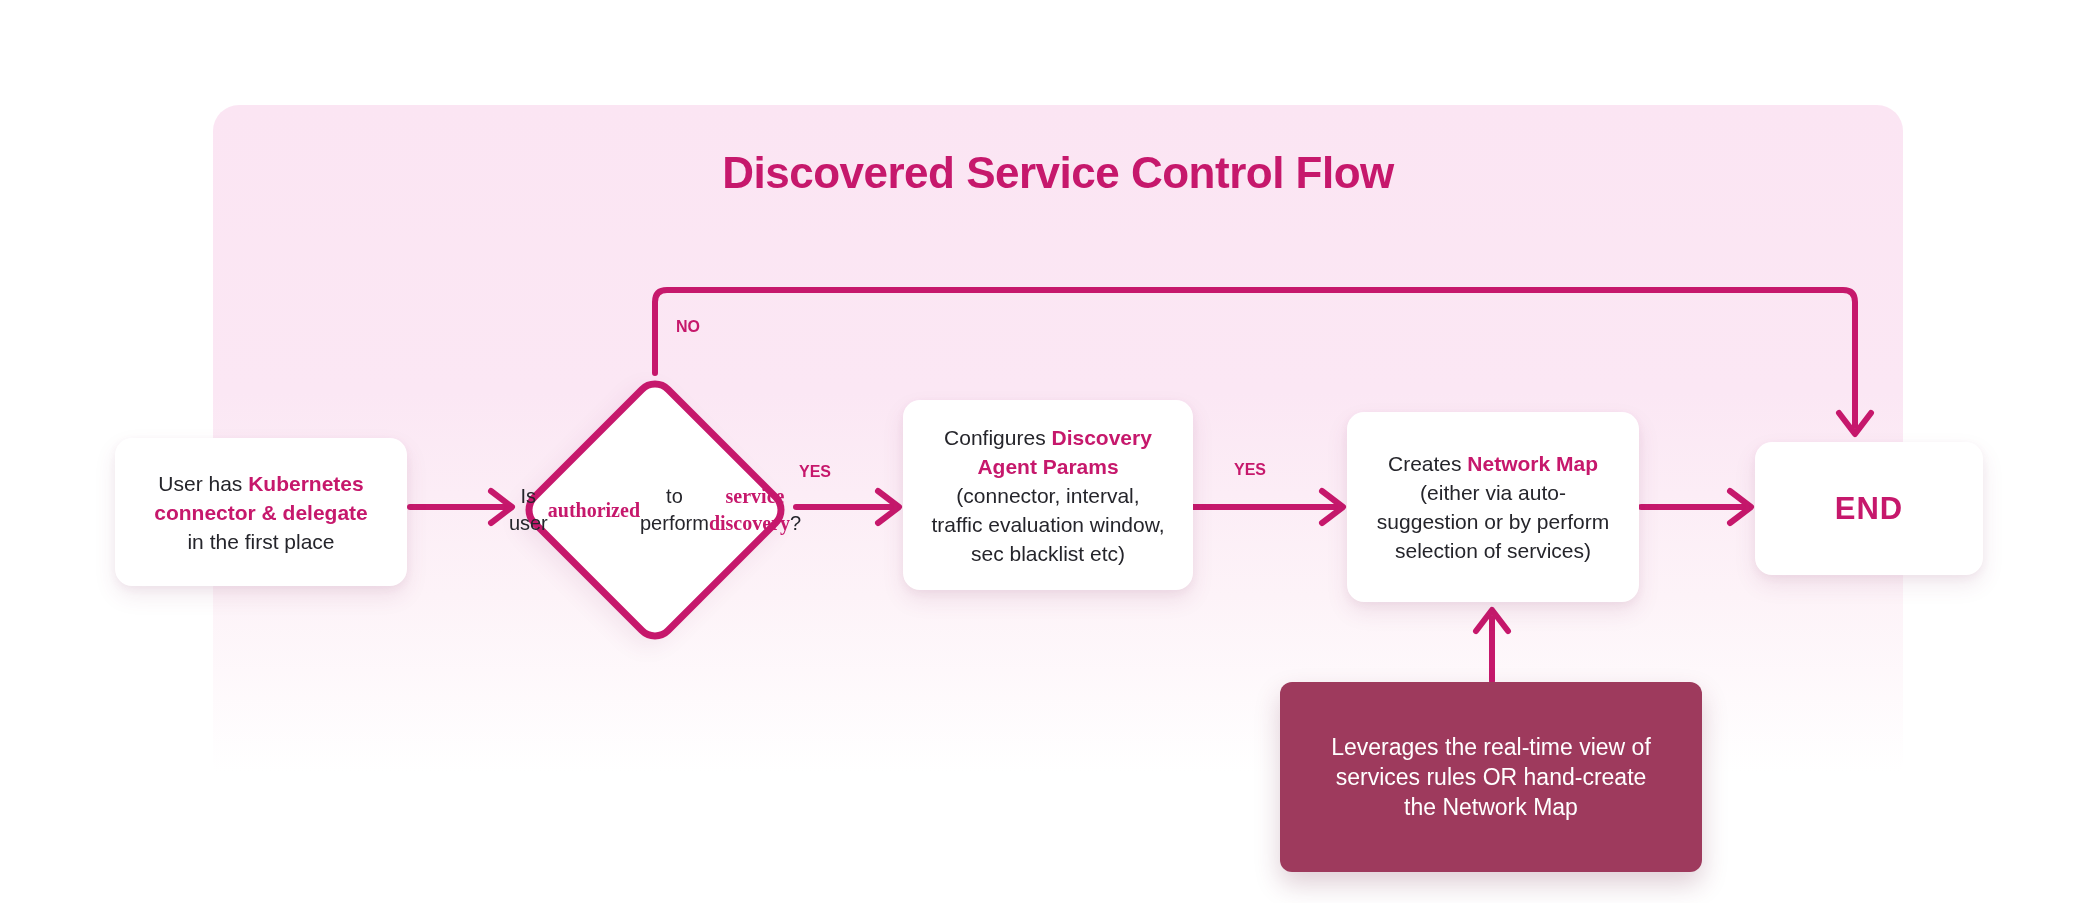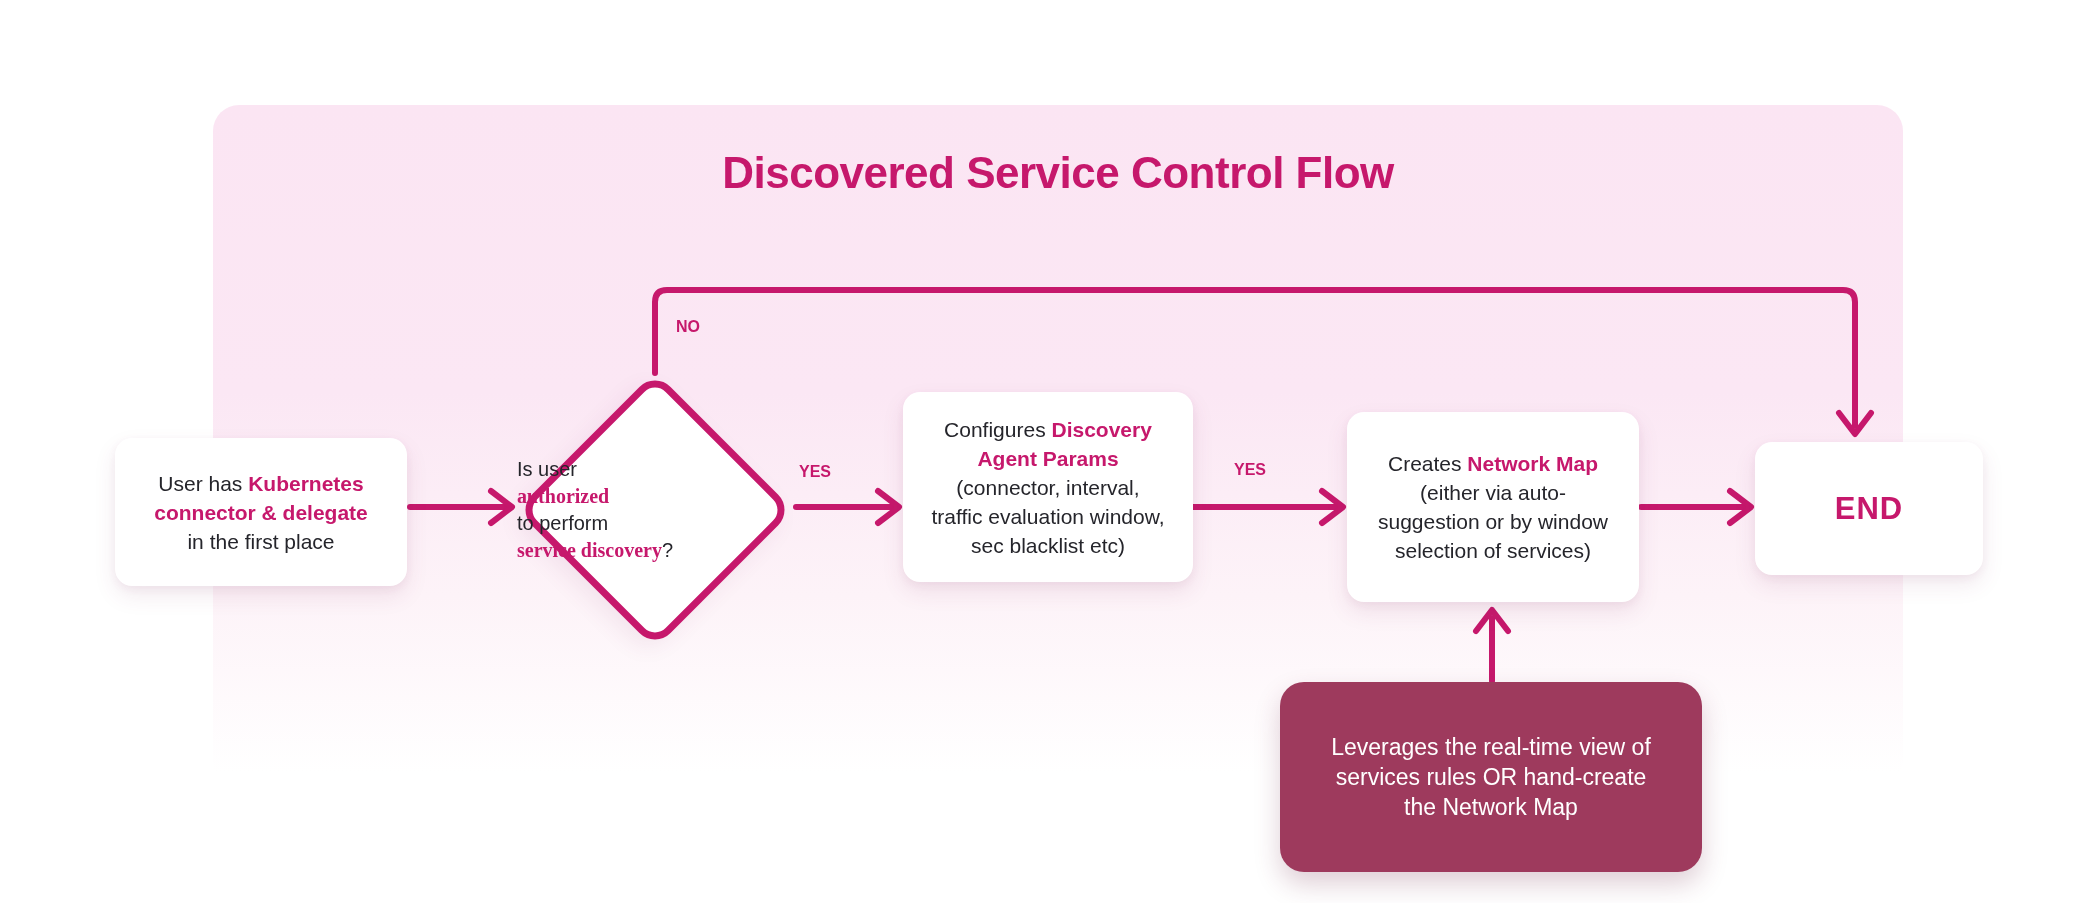--- a/index.html
+++ b/index.html
@@ -49,51 +49,51 @@
     border-radius:17px;
     box-shadow:0 10px 22px rgba(128,48,96,0.10),0 3px 8px rgba(128,48,96,0.06);
     display:flex;flex-direction:column;
     align-items:center;justify-content:center;
     text-align:center;
     color:var(--ink);
     font-size:21px;line-height:29px;
   }
   .node .em{color:var(--accent);font-weight:700;}
   .n-start{left:115px;top:406px;width:292px;height:148px;}
-  .n-configure{left:903px;top:360px;width:290px;height:190px;}
+  .n-configure{left:903px;top:368px;width:290px;height:190px;}
   .n-create{left:1347px;top:380px;width:292px;height:190px;align-items:center;}
   .n-end{
     left:1755px;top:410px;width:228px;height:133px;
     font-size:31px;font-weight:700;letter-spacing:1px;
     color:var(--accent);
   }
   .n-note{
     left:1280px;top:650px;width:422px;height:190px;
     background:var(--berry);
     color:#ffffff;
     font-size:23px;line-height:30px;
-    border-radius:24px;
+    border-radius:12px;
     box-shadow:0 12px 26px rgba(110,35,70,0.22);
   }
   .diamond-wrap{
     position:absolute;left:517px;top:341px;width:276px;height:274px;
   }
   .diamond-shape{
     position:absolute;left:50%;top:50%;
     width:196px;height:196px;
     transform:translate(-50%,-50%) rotate(45deg);
     background:#ffffff;
     border:7px solid var(--accent);
     border-radius:22px;
     box-shadow:0 10px 22px rgba(128,48,96,0.08);
   }
   .diamond-text{
     position:absolute;inset:0;
-    display:flex;flex-direction:column;
-    align-items:flex-start;justify-content:center;
+    display:flex;flex-direction:row;
+    align-items:center;justify-content:center;
     text-align:center;
     color:var(--ink);
     font-size:20px;line-height:27px;
   }
   .diamond-text .em{color:var(--accent);font-weight:700;font-family:Liberation Serif, serif;}
   .lbl{
     position:absolute;
     font-size:16px;font-weight:700;
     color:var(--accent);
   }
@@ -150,21 +150,21 @@
       <div class="line"><span>Configures </span><span class="em">Discovery</span></div>
       <div class="line"><span class="em">Agent Params</span></div>
       <div class="line"><span>(connector, interval,</span></div>
       <div class="line"><span>traffic evaluation window,</span></div>
       <div class="line"><span>sec blacklist etc)</span></div>
     </div>
 
   <div class="node n-create">
       <div class="line"><span>Creates </span><span class="em">Network Map</span></div>
       <div class="line"><span>(either via auto-</span></div>
-      <div class="line"><span>suggestion or by window</span></div>
+      <div class="line"><span>suggestion or by perform</span></div>
       <div class="line"><span>selection of services)</span></div>
     </div>
 
   <div class="node n-end">END</div>
 
   <div class="node n-note">
       <div class="line"><span>Leverages the real-time view of</span></div>
       <div class="line"><span>services rules OR hand-create</span></div>
       <div class="line"><span>the Network Map</span></div>
     </div>

